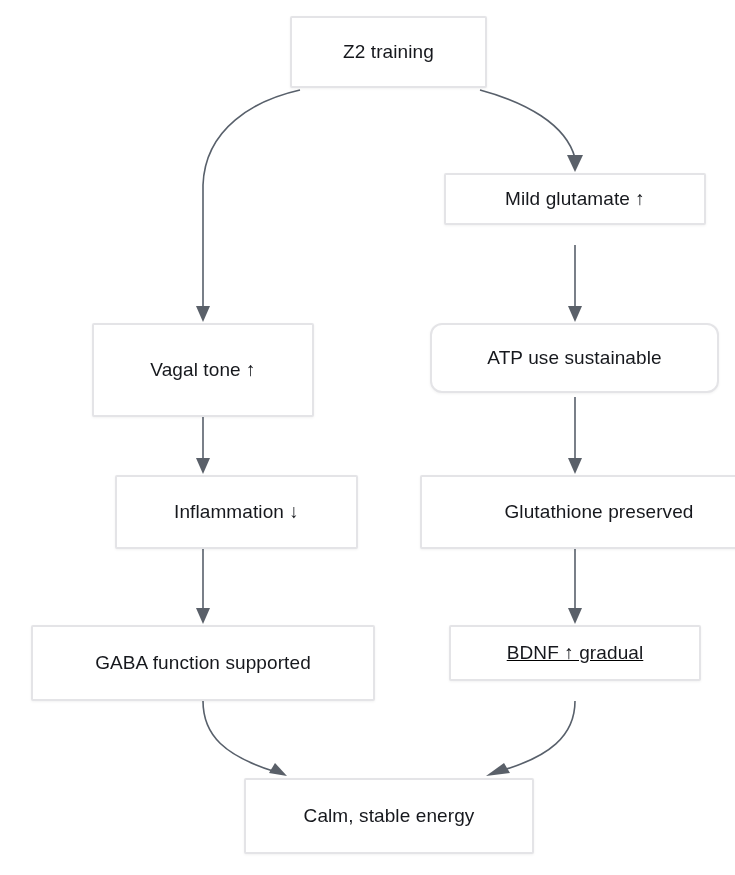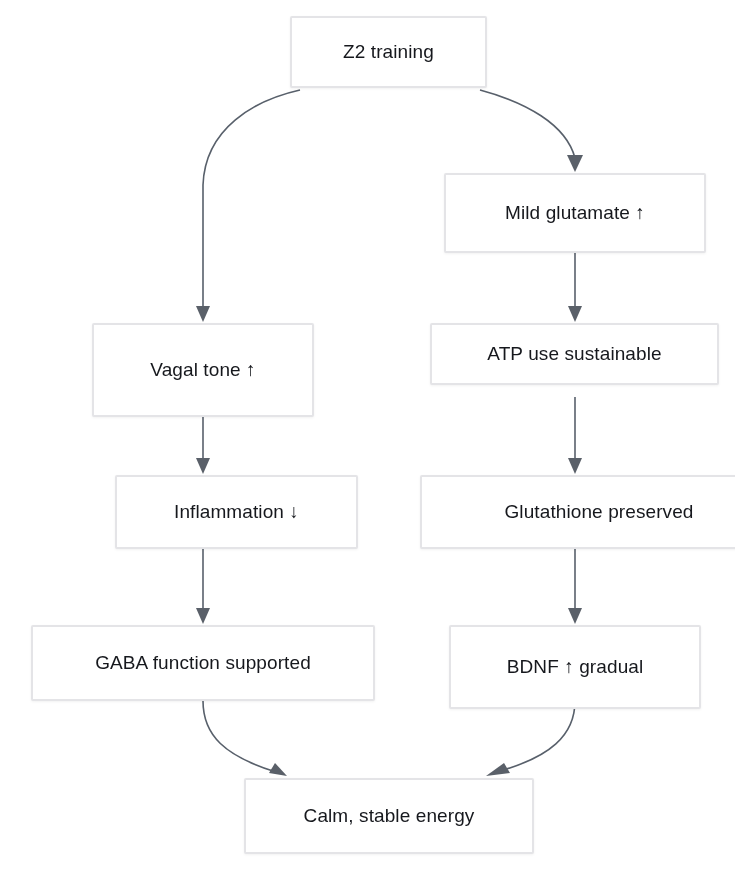--- a/index.html
+++ b/index.html
@@ -106,45 +106,45 @@
     <g>
       <path class="edge-path" d="M 575 701 C 575 736, 549 757, 500 771"></path>
       <polygon class="arrow-head" points="486,776 504,763, 510,773"></polygon>
     </g>
   </svg>
 
   <div class="node" style="left:290px; top:16px; width:197px; height:72px;">
     <span class="node-label">Z2 training</span>
   </div>
 
-  <div class="node" style="left:444px; top:173px; width:262px; height:80px;">
+  <div class="node" style="left:444px; top:173px; width:262px; height:52px;">
     <span class="node-label">Mild glutamate ↑</span>
   </div>
 
   <div class="node" style="left:92px; top:323px; width:222px; height:94px;">
     <span class="node-label">Vagal tone ↑</span>
   </div>
 
-  <div class="node" style="left:430px; top:323px; width:289px; height:62px;">
+  <div class="node" style="left:430px; top:323px; width:289px; height:70px;border-radius:12px;">
     <span class="node-label">ATP use sustainable</span>
   </div>
 
   <div class="node" style="left:81px; top:475px; width:243px; height:74px;margin-left:34px;">
     <span class="node-label">Inflammation ↓</span>
   </div>
 
   <div class="node" style="left:420px; top:475px; width:358px; height:74px;">
     <span class="node-label">Glutathione preserved</span>
   </div>
 
   <div class="node" style="left:31px; top:625px; width:344px; height:76px;justify-content:center;">
     <span class="node-label">GABA function supported</span>
   </div>
 
-  <div class="node" style="left:449px; top:625px; width:252px; height:84px;">
+  <div class="node" style="left:449px; top:625px; width:252px; height:56px;text-decoration:underline;">
     <span class="node-label">BDNF ↑ gradual</span>
   </div>
 
   <div class="node" style="left:244px; top:778px; width:290px; height:76px;">
     <span class="node-label">Calm, stable energy</span>
   </div>
 
 </div>
 
 </body></html>

